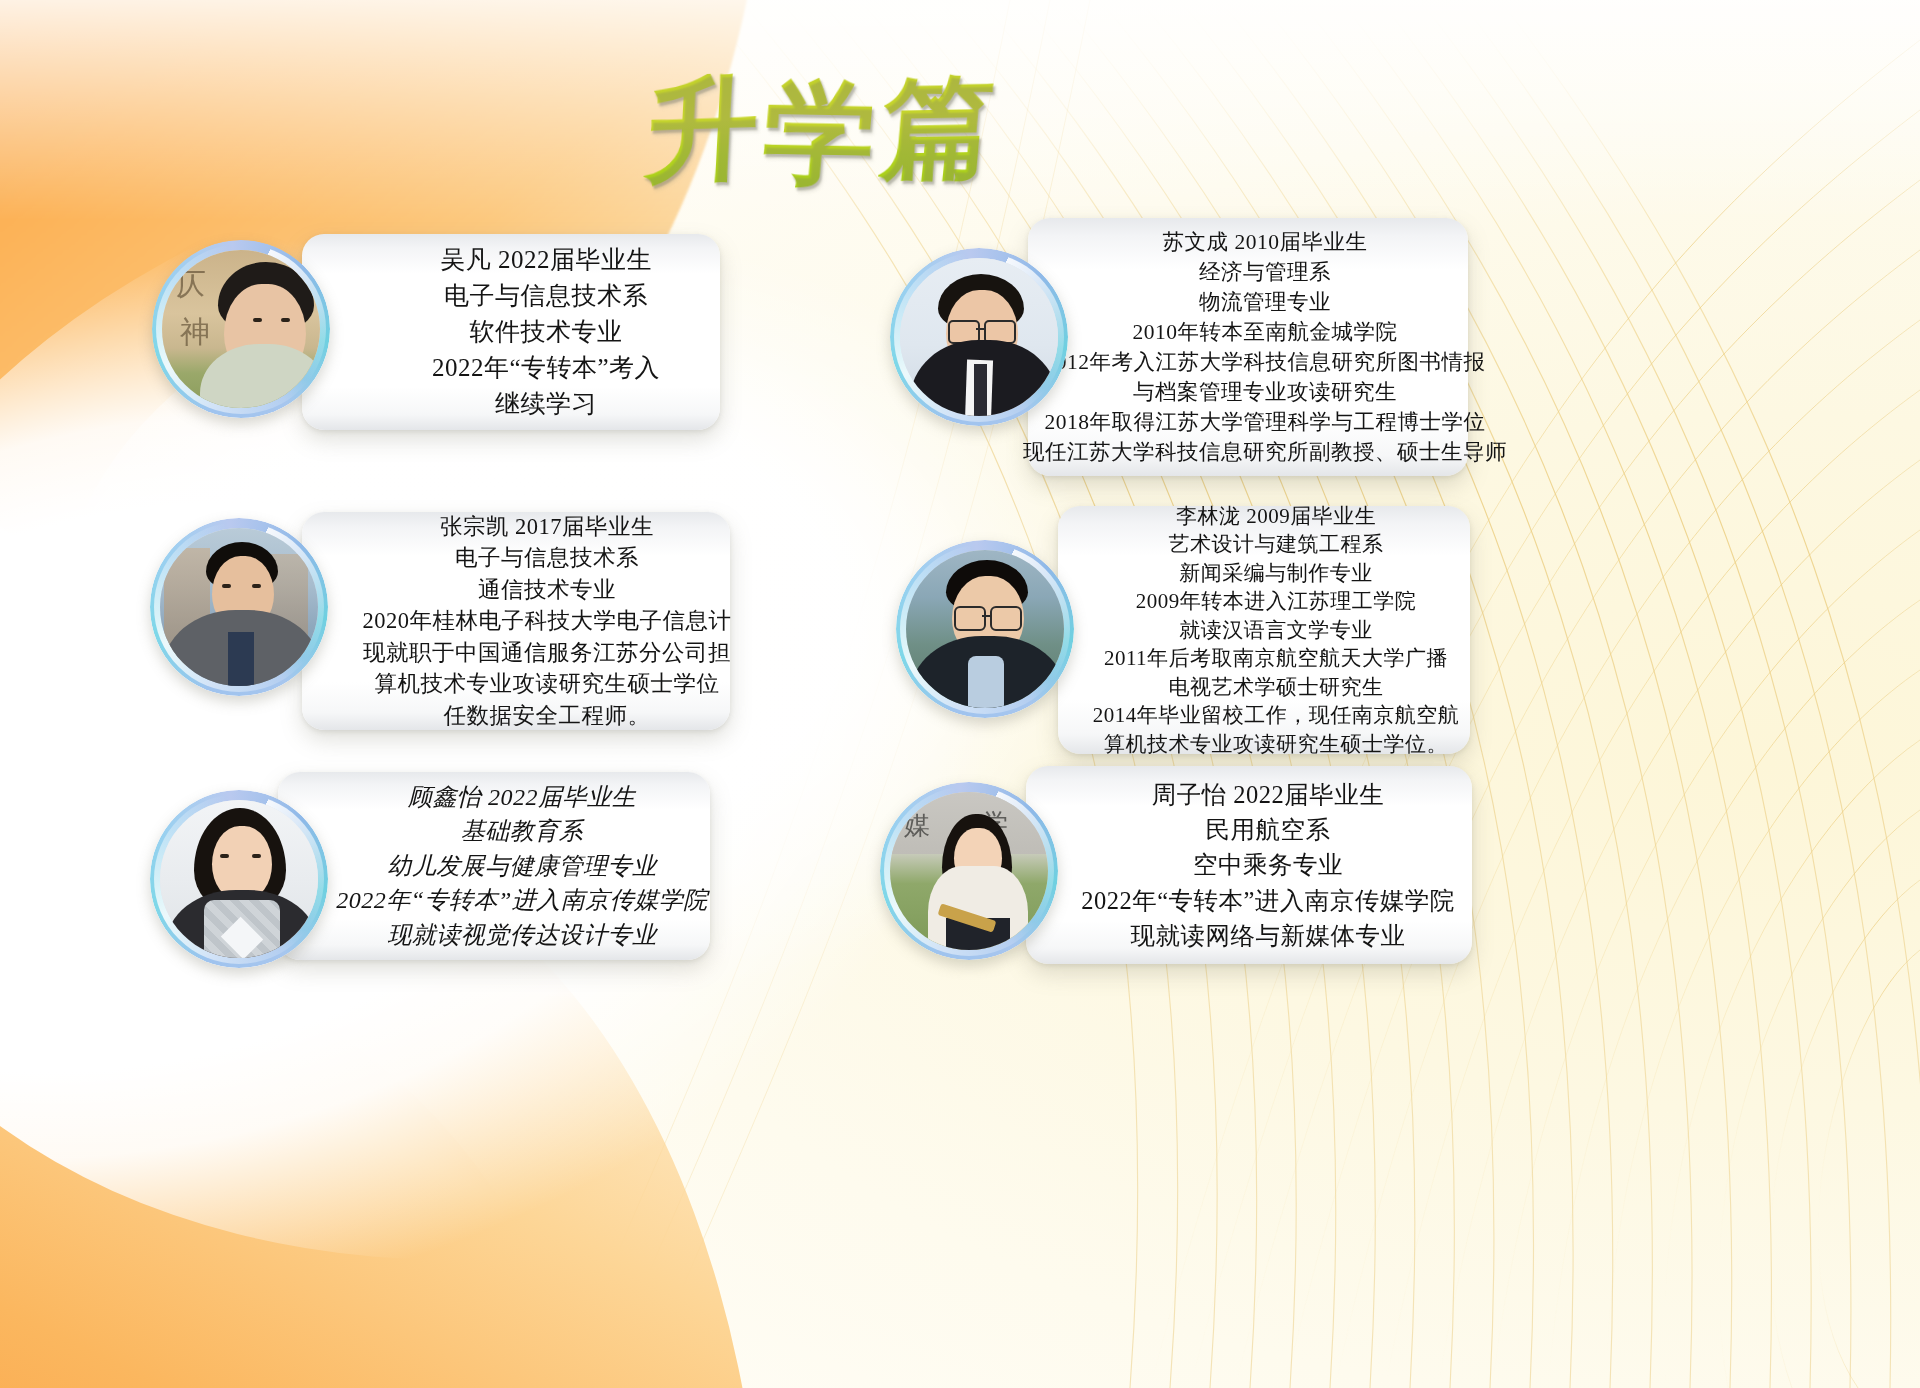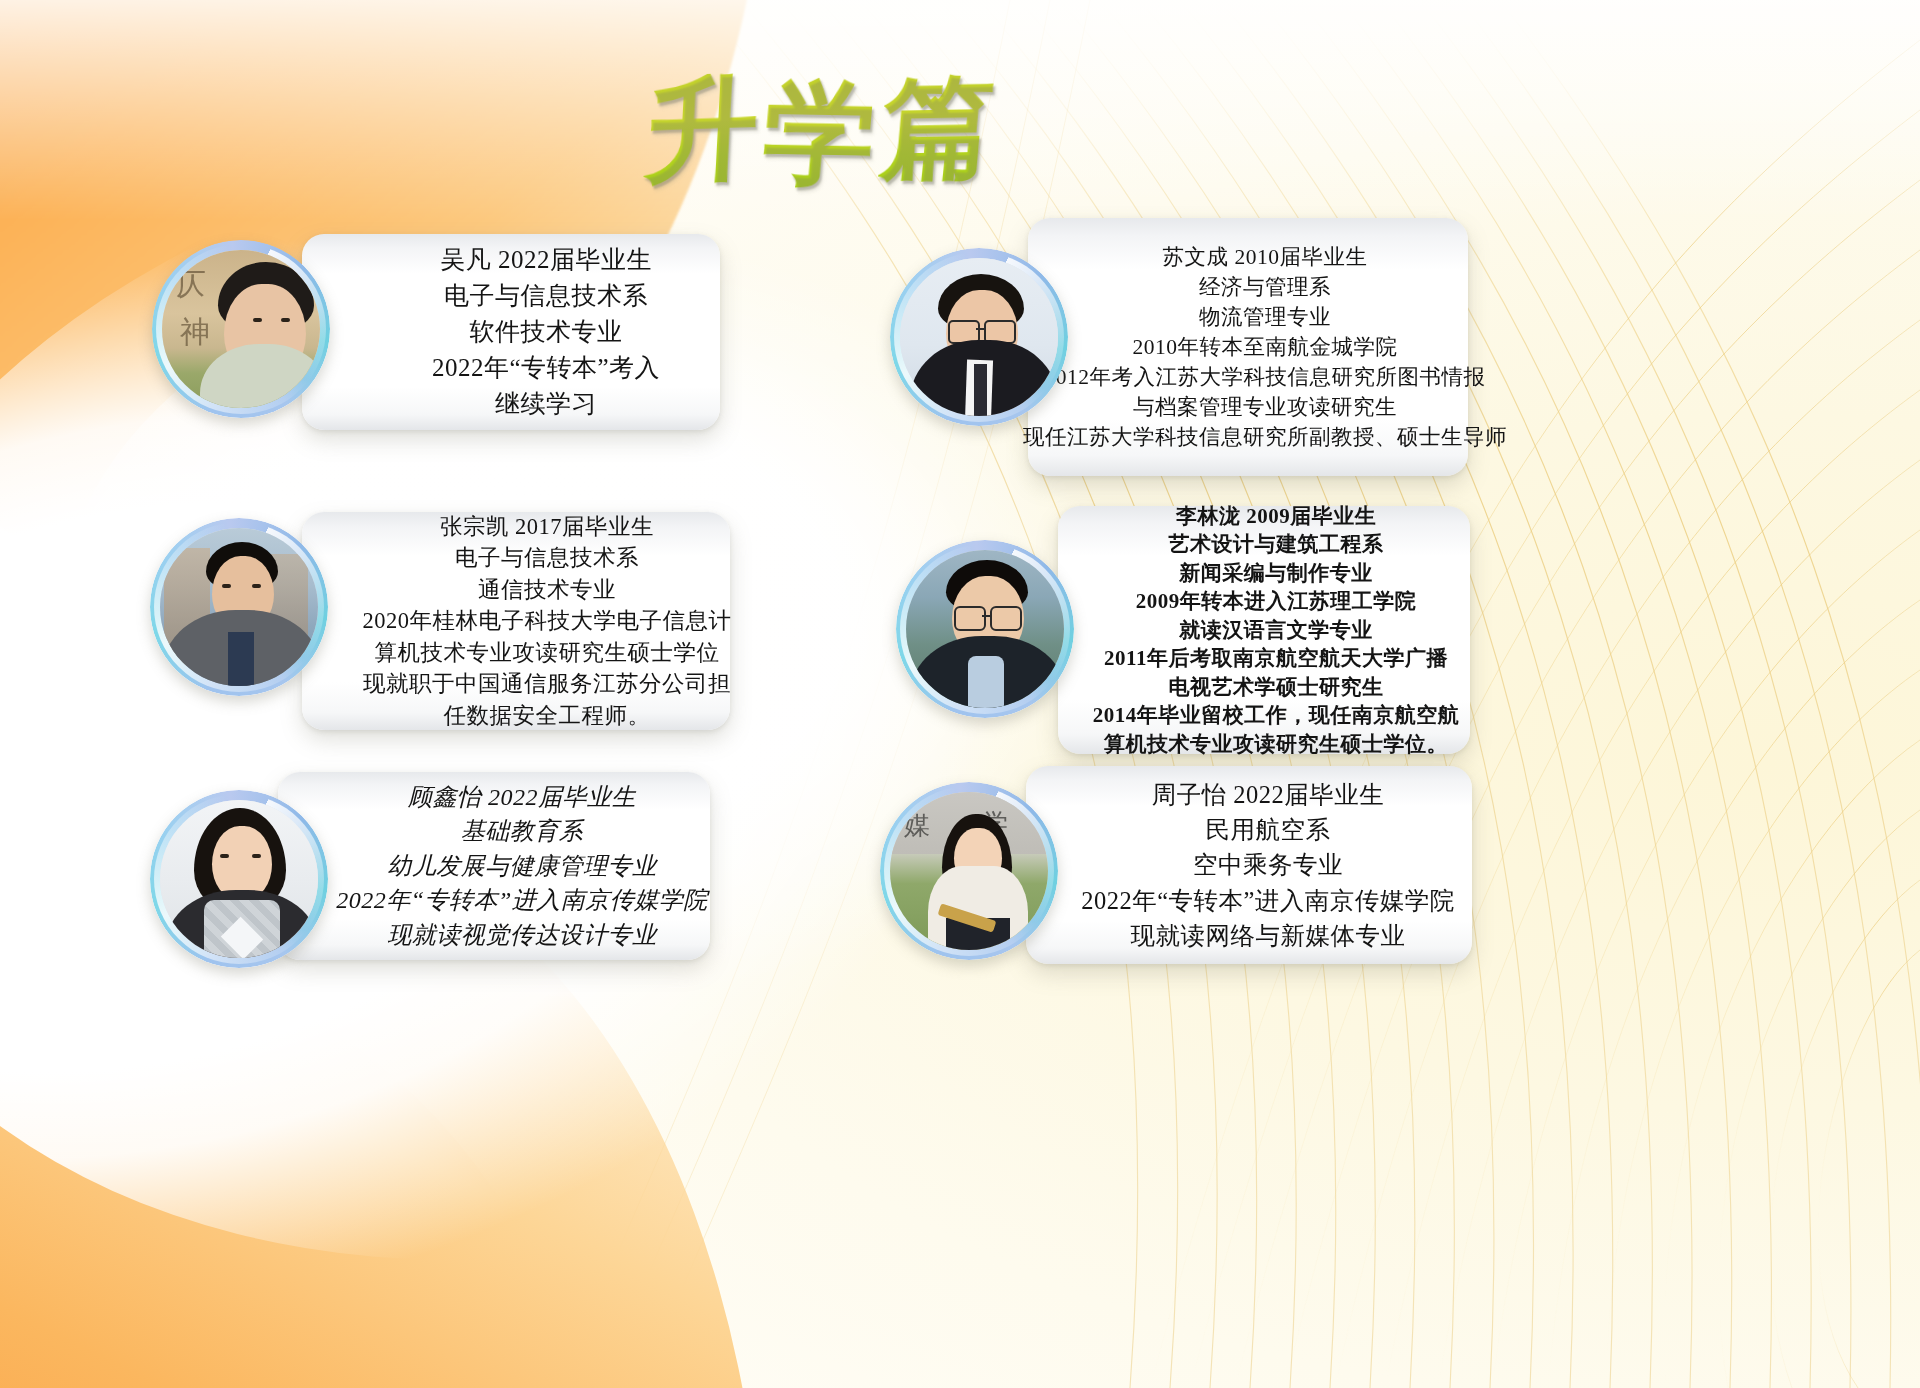--- a/index.html
+++ b/index.html
@@ -242,20 +242,21 @@
 
   <div class="entry">
     <div class="card" style="left:1028px;top:218px;width:440px;height:258px;">
       <div class="card-text small" style="padding-left:34px;font-size:21.5px;">
         <span class="ln">苏文成 2010届毕业生</span>
         <span class="ln">经济与管理系</span>
         <span class="ln">物流管理专业</span>
         <span class="ln">2010年转本至南航金城学院</span>
         <span class="ln">2012年考入江苏大学科技信息研究所图书情报</span>
         <span class="ln">与档案管理专业攻读研究生</span>
+        <span class="ln">2018年取得江苏大学管理科学与工程博士学位</span>
         <span class="ln">现任江苏大学科技信息研究所副教授、硕士生导师</span>
       </div>
     </div>
     <div class="avatar" style="left:890px;top:248px;">
       <div class="ring"></div>
       <div class="ring2"></div>
       <div class="photo">
         <div class="ph" style="background:linear-gradient(180deg,#e7edf3 0%,#dfe7ef 55%,#cfd9e4 100%);">
           <div class="hair" style="left:38px;top:16px;width:86px;height:56px;background:#17130f;"></div>
           <div class="face" style="left:46px;top:32px;width:72px;height:84px;background:#ecc6a6;"></div>
@@ -270,22 +271,22 @@
     </div>
   </div>
 
   <div class="entry">
     <div class="card" style="left:302px;top:512px;width:428px;height:218px;">
       <div class="card-text small" style="padding-left:62px;font-size:22.5px;">
         <span class="ln">张宗凯 2017届毕业生</span>
         <span class="ln">电子与信息技术系</span>
         <span class="ln">通信技术专业</span>
         <span class="ln">2020年桂林电子科技大学电子信息计</span>
+        <span class="ln">现就职于中国通信服务江苏分公司担</span>
         <span class="ln">算机技术专业攻读研究生硕士学位</span>
-        <span class="ln">现就职于中国通信服务江苏分公司担</span>
         <span class="ln">任数据安全工程师。</span>
       </div>
     </div>
     <div class="avatar" style="left:150px;top:518px;">
       <div class="ring"></div>
       <div class="ring2"></div>
       <div class="photo">
         <div class="ph" style="background:linear-gradient(180deg,#b9cbd8 0%,#a7bccd 36%,#8fa8bd 62%,#7d93a6 100%);">
           <div style="position:absolute;left:4px;top:20px;width:46px;height:118px;background:linear-gradient(180deg,#c2b39f,#9c8d7b);opacity:.85;"></div>
           <div style="position:absolute;left:108px;top:26px;width:40px;height:110px;background:linear-gradient(180deg,#bdb1a0,#97897a);opacity:.8;"></div>
@@ -294,21 +295,21 @@
           <div style="position:absolute;left:62px;top:56px;width:9px;height:4px;background:#2b2219;border-radius:2px;"></div>
           <div style="position:absolute;left:92px;top:56px;width:9px;height:4px;background:#2b2219;border-radius:2px;"></div>
           <div class="body" style="left:2px;bottom:-12px;width:160px;height:88px;background:#5e6166;"></div>
           <div style="position:absolute;left:68px;bottom:-10px;width:26px;height:64px;background:#2c3a52;"></div>
         </div>
       </div>
     </div>
   </div>
 
   <div class="entry">
-    <div class="card" style="left:1058px;top:506px;width:412px;height:248px;font-weight:bold;">
+    <div class="card" style="left:1058px;top:506px;width:412px;height:248px;">
       <div class="card-text small" style="padding-left:24px;font-size:21px;line-height:1.36;">
         <span class="ln">李林泷 2009届毕业生</span>
         <span class="ln">艺术设计与建筑工程系</span>
         <span class="ln">新闻采编与制作专业</span>
         <span class="ln">2009年转本进入江苏理工学院</span>
         <span class="ln">就读汉语言文学专业</span>
         <span class="ln">2011年后考取南京航空航天大学广播</span>
         <span class="ln">电视艺术学硕士研究生</span>
         <span class="ln">2014年毕业留校工作，现任南京航空航</span>
         <span class="ln">算机技术专业攻读研究生硕士学位。</span>

